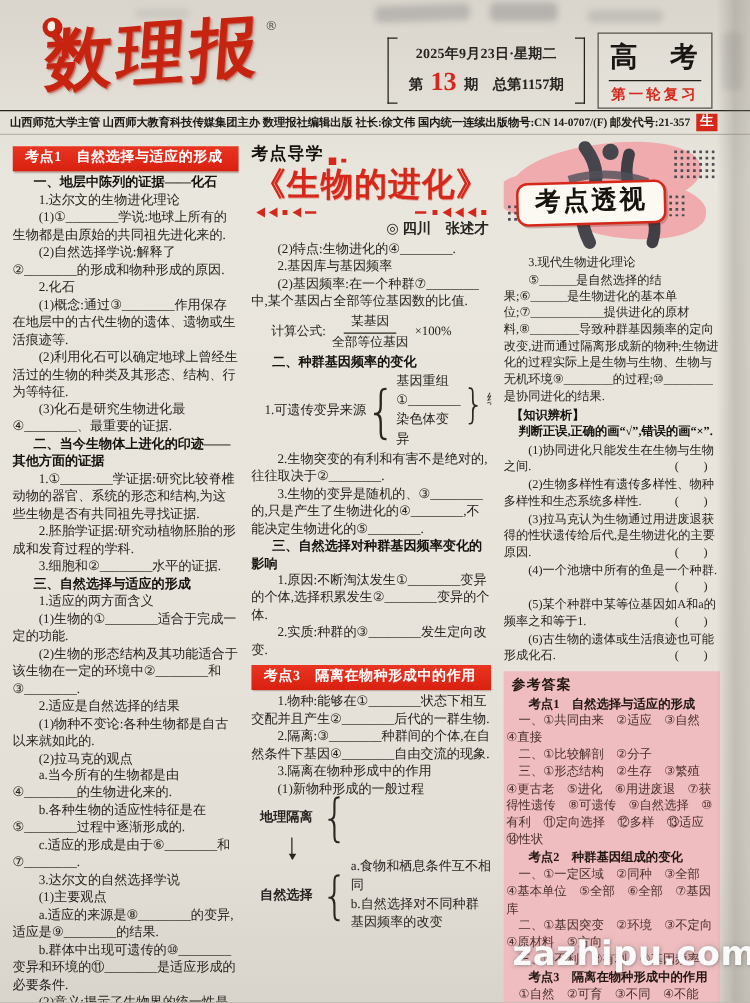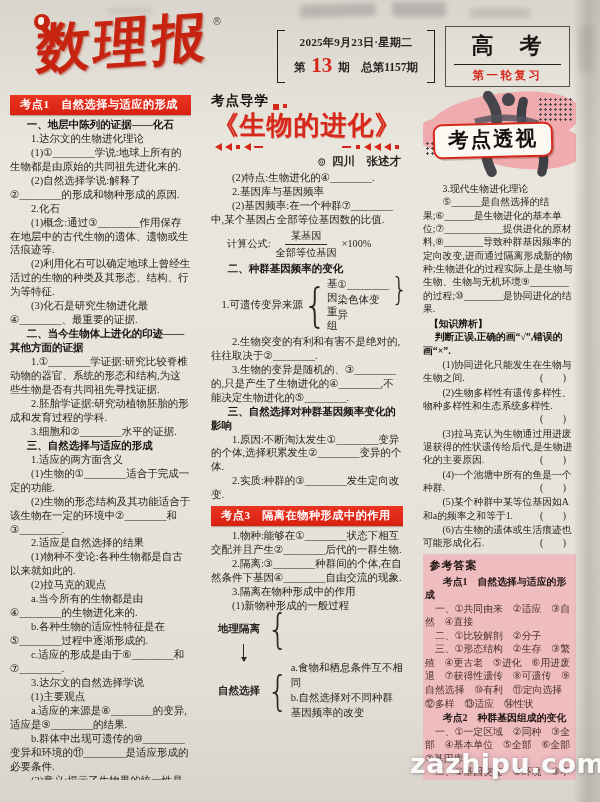--- a/index.html
+++ b/index.html
@@ -37,34 +37,34 @@
   .reg { position:absolute; top:-2px; margin-left:2px; font-size:10px; color:#555;
     font-family:"DejaVu Sans",sans-serif; }
   .issue-box { position:relative; margin-top:12px; width:158px; padding:5px 11px; text-align:center; flex:none; }
   .issue-box::before { content:""; position:absolute; left:0; top:0; bottom:0; width:7px;
     border:1.6px solid #23201c; border-right:none; }
   .issue-box::after { content:""; position:absolute; right:0; top:0; bottom:0; width:7px;
     border:1.6px solid #23201c; border-left:none; }
   .date-line { font-size:11.2px; font-weight:bold; white-space:nowrap; letter-spacing:.2px; }
   .issue-line { font-size:11.5px; font-weight:bold; margin-top:3px; }
   .issue-no { color:#d6281a; font-size:21px; padding:0 3px; vertical-align:-1px; }
-  .edition { margin-top:8px; width:125px; flex:none; border:1px solid #55504a; padding:4px 6px 3px;
+  .edition { margin-top:8px; width:92px; flex:none; border:1px solid #55504a; padding:4px 6px 3px;
     text-align:center; background:rgba(255,255,255,.12); }
   .ed-title { font-size:22px; font-weight:bold; letter-spacing:2px; color:#191613; }
   .ed-rule { border-top:1.6px solid #23201c; margin:3px 2px 3px; }
   .ed-sub { color:#d6281a; font-weight:bold; font-size:11.5px; letter-spacing:2.5px; }
 
   .publine { display:flex; align-items:center; margin:2px 0 0; border-top:1.6px solid #23201c;
     border-bottom:1px solid #b9b4a8; padding:2px 26px 2px 8px; }
   .pub-text { flex:1; font-size:9.1px; font-weight:bold; letter-spacing:-.1px; white-space:nowrap; color:#1c1916; }
   .subject-tag { background:#d6281a; color:#fff; font-weight:bold; font-size:11px; padding:0 3px 1px;
     margin-left:4px; line-height:1.2; }
 
   
-  .columns { display:flex; gap:20px; padding:5px 24px 0 10px; height:694px; align-items:stretch; }
+  .columns { display:flex; gap:10px; padding:5px 24px 0 10px; height:694px; align-items:stretch; }
   .col { overflow:hidden; }
   .col-left  { width:181px; flex:none; font-size:10.5px; line-height:1.33; }
   .col-mid   { width:192px; flex:none; font-size:10.5px; line-height:1.33; }
   .col-right { flex:1; font-size:9.8px; line-height:1.36; display:flex; flex-direction:column; }
 
   .p { text-indent:2em; }
   .hd { font-weight:bold; text-indent:1.6em; color:#15120f; }
   .banner {
     background:linear-gradient(180deg,#ea3523,#d8200f); color:#fff; font-weight:bold;
     font-size:11.2px; padding:2px 5px 3px 10px; margin:4px 0 3px; letter-spacing:.5px;
@@ -77,33 +77,33 @@
   .ksq { width:6px; height:6px; background:#d6281a; }
   .ksq.small { width:3.5px; height:3.5px; align-self:flex-end; margin-bottom:2px; }
   .page-title { text-align:center; font-size:26px; font-weight:bold; color:#d6281a;
     letter-spacing:1px; line-height:1.15; text-shadow:.5px .5px 0 rgba(214,40,26,.4); }
   .arrow-band { display:flex; align-items:center; justify-content:space-between; padding:2px 2px 1px; height:12px; }
   .aband { display:flex; align-items:center; }
   .tri { width:0; height:0; border-top:4px solid transparent; border-bottom:4px solid transparent;
     border-right:7px solid #d6281a; margin:0 1.5px; }
   .sq { width:4px; height:4px; background:#d6281a; margin:0 2.5px; }
   .dsh { width:9px; height:2px; background:#d6281a; margin:0 2px; }
-  .byline { text-align:right; font-weight:bold; font-size:11.5px; padding-right:2px; margin:1px 0 2px;font-family:Liberation Mono, monospace; }
+  .byline { text-align:right; font-weight:bold; font-size:11.5px; padding-right:2px; margin:1px 0 2px; }
 
   .formula { display:flex; align-items:center; gap:5px; margin:2px 0 3px 16px; font-size:10.2px; }
   .frac { display:inline-flex; flex-direction:column; align-items:center; }
   .frac .num { padding:0 6px 1px; border-bottom:1px solid #2a2723; }
   .frac .den { padding-top:1px; }
 
   .big-brace { font-family:"DejaVu Sans",sans-serif; font-weight:200; color:#2a2723;
     line-height:.9; transform:scaleY(1.2); }
   .mut { display:flex; align-items:center; margin:1px 0 2px; }
   .mut-lead { white-space:nowrap; text-indent:1em; }
   .mut .lb { font-size:38px; }
-  .mut-col { display:flex; }
+  .mut-col { display:flex; flex-direction:column; }
   .mut-sub { display:flex; align-items:flex-start; }
   .mut-subcol > div { line-height:1.45; }
   .mut .rb { font-size:27px; margin:0 2px; }
   .mut-note { white-space:nowrap; }
 
   .flow { margin:1px 0 2px; }
   .flow-row { display:flex; align-items:center; }
   .flow-stage { width:56px; flex:none; text-align:center; font-weight:bold; }
   .flow .lb { font-size:34px; margin-right:2px; }
   .flow-items > div { line-height:1.4; }
@@ -166,20 +166,24 @@
         <span>期　总第1157期</span>
       </div>
     </div>
     <div class="edition">
       <div class="ed-title">高　考</div>
       <div class="ed-rule"></div>
       <div class="ed-sub">第一轮复习</div>
     </div>
   </header>
 
+  <div class="publine">
+    <span class="pub-text">山西师范大学主管 山西师大教育科技传媒集团主办 数理报社编辑出版 社长:徐文伟 国内统一连续出版物号:CN 14-0707/(F) 邮发代号:21-357</span>
+    <span class="subject-tag">生</span>
+  </div>
 
   <main class="columns">
 
     <section class="col col-left">
       <div class="banner">考点1　自然选择与适应的形成</div>
       <div class="hd">一、地层中陈列的证据——化石</div>
       <div class="p">1.达尔文的生物进化理论</div>
       <div class="p">(1)①________学说:地球上所有的生物都是由原始的共同祖先进化来的.</div>
       <div class="p">(2)自然选择学说:解释了②________的形成和物种形成的原因.</div>
       <div class="p">2.化石</div>

